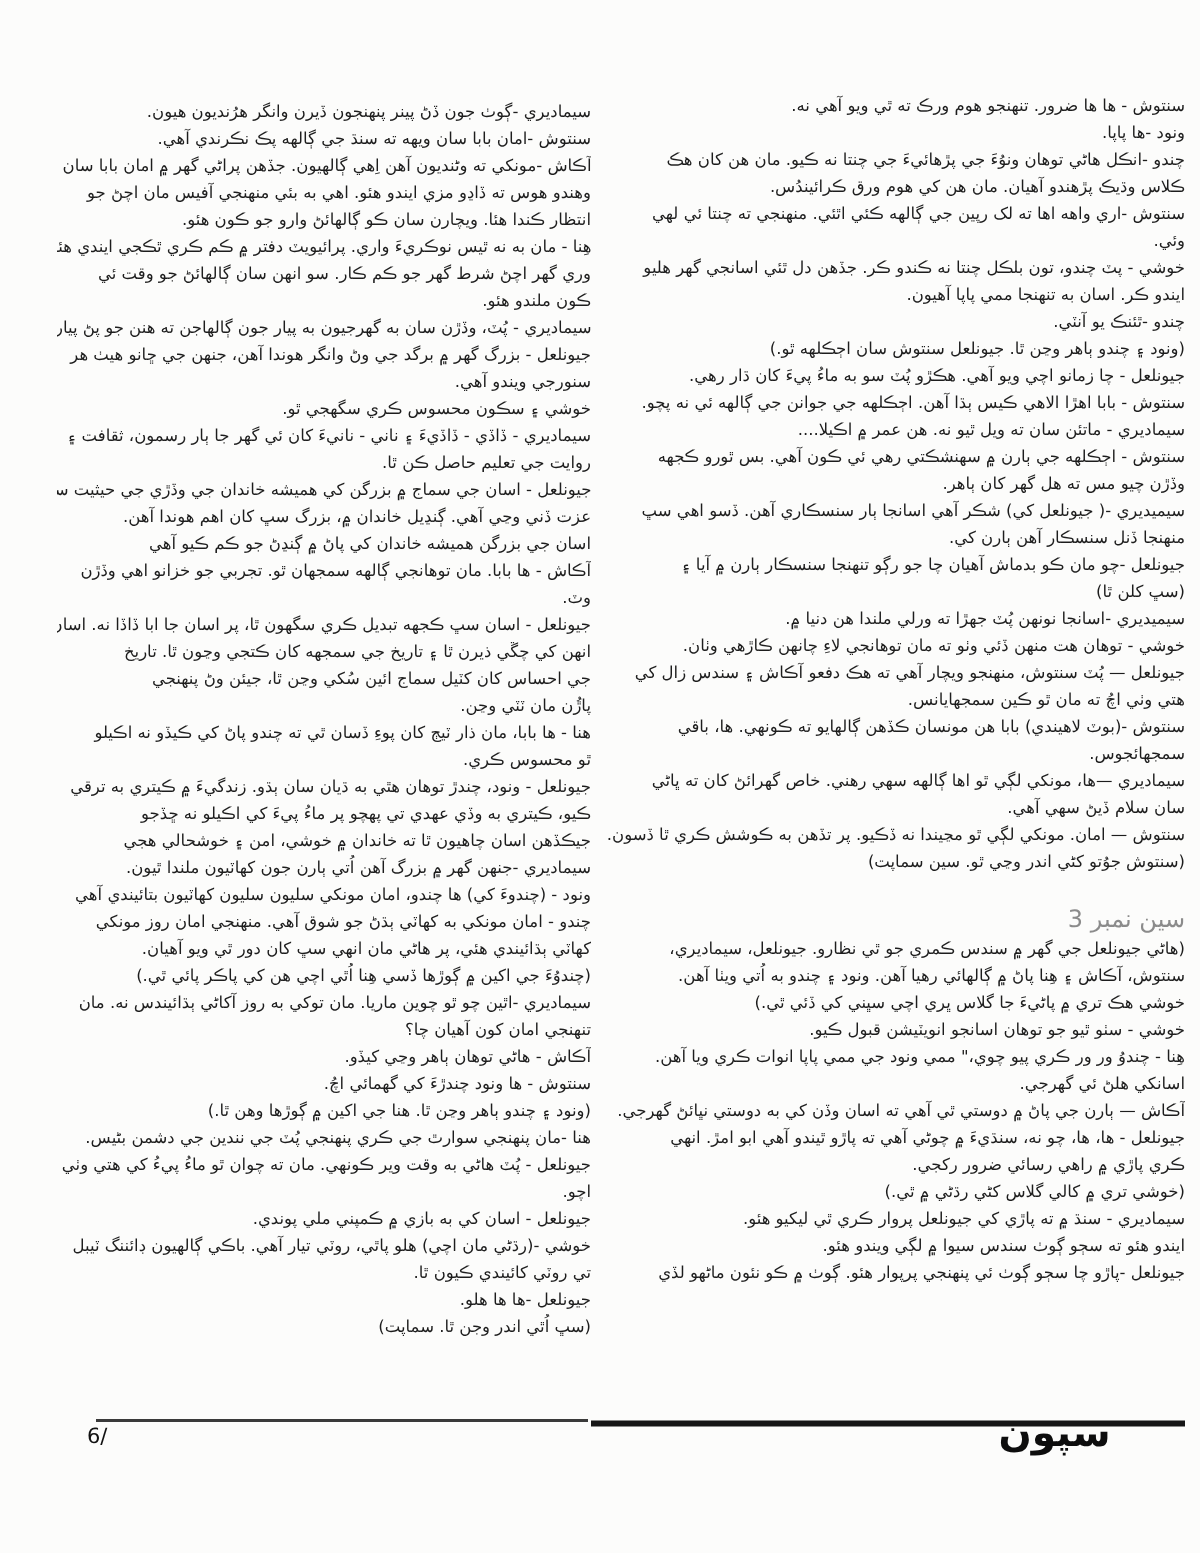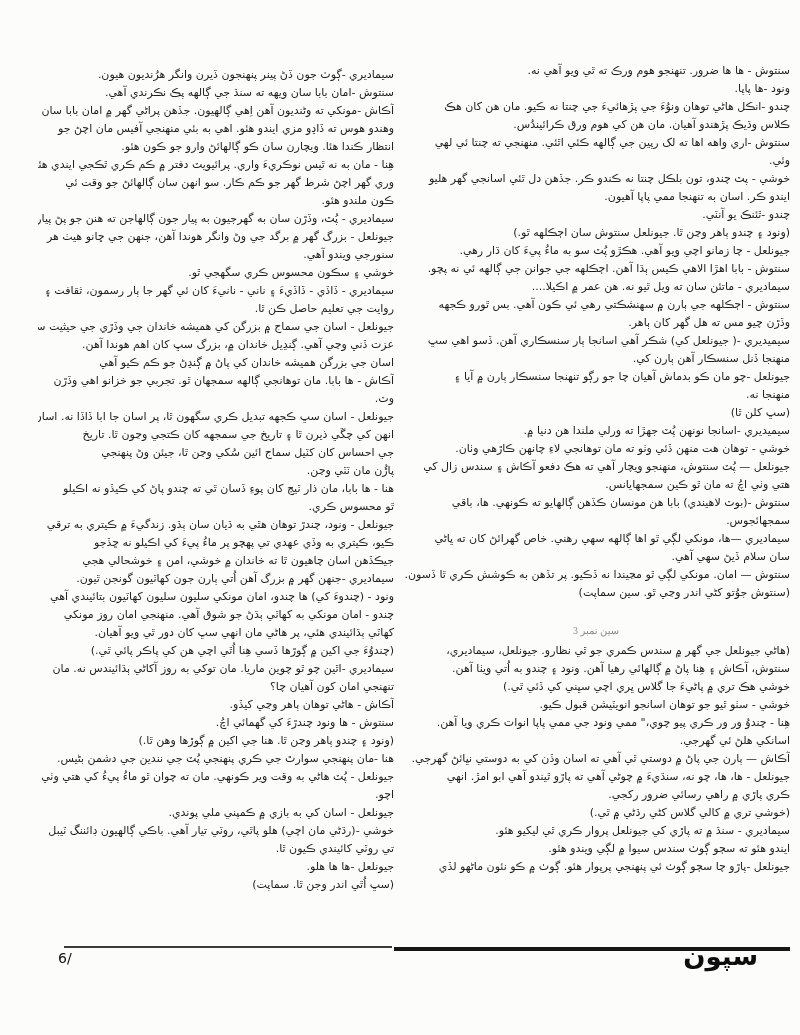--- a/index.html
+++ b/index.html
@@ -20,40 +20,40 @@
   .col .ln{
     height:18px;
     line-height:18px;
     white-space:nowrap;
     overflow:hidden;
   }
   .ln.right{text-align:right;}
   .ln.center{text-align:right;}
   .ln.gap{}
   .ln.heading{
-    text-align:center;
+    text-align:right;
     color:#8b8b8b;
-    font-size:10px;
-    height:22px;line-height:22px;font-family:Liberation Serif, serif;
+    font-size:16px;
+    height:22px;line-height:22px;
   }
   #col-right{right:10px;top:62px;width:388px;}
   #col-left{right:406px;top:66px;width:356px;}
 
   .rule{position:absolute;background:#161616;}
   #rule-left{left:64px;top:946px;width:328px;height:1.5px;background:#3a3a3a;}
   #rule-right{left:394px;top:947px;width:396px;height:3.5px;}
 
   #page-number{
     position:absolute;left:58px;top:950px;
     font-family:"DejaVu Sans",sans-serif;
     font-size:14px;color:#111;direction:ltr;
   }
   #magazine-title{
     position:absolute;left:648px;top:941px;width:110px;
-    text-align:right;direction:rtl;
+    text-align:center;direction:rtl;
     font-weight:bold;font-size:26px;color:#0d0d0d;
     letter-spacing:0.5px;
   }
 </style>
 </head>
 <body>
 
 <div class="page">
 
   <div id="col-right" class="col">
@@ -68,21 +68,20 @@
       <div class="ln right">چندو -ٿئنڪ يو آنٽي.</div>
       <div class="ln center">(ونود ۽ چندو ٻاهر وڃن ٿا. جيونلعل سنتوش سان اڄڪلهه ٿو.)</div>
       <div class="ln right">جيونلعل - چا زمانو اچي ويو آهي. هڪڙو پُٽ سو به ماءُ پيءَ کان ڌار رهي.</div>
       <div class="ln right">سنتوش  -  بابا اهڙا الاهي ڪيس ٻڌا آهن. اڄڪلهه جي جوانن جي ڳالهه ئي نه پچو.</div>
       <div class="ln right">سيماديري - ماتئن سان ته ويل ٿيو نه. هن عمر ۾ اڪيلا....</div>
       <div class="ln right">سنتوش - اڄڪلهه جي ٻارن ۾ سهنشڪتي رهي ئي ڪون آهي. بس ٿورو ڪجهه</div>
       <div class="ln center">وڏڙن چيو مس ته هل گهر کان ٻاهر.</div>
       <div class="ln right">سيميديري -( جيونلعل کي) شڪر آهي اسانجا ٻار سنسڪاري آهن. ڏسو اهي سڀ</div>
       <div class="ln center">منهنجا ڏنل سنسڪار آهن ٻارن کي.</div>
       <div class="ln right">جيونلعل -چو مان ڪو بدماش آهيان چا جو رڳو تنهنجا سنسڪار ٻارن ۾ آيا ۽</div>
-      <div class="ln center">منهنجا نه.</div>
       <div class="ln center">(سڀ کلن ٿا)</div>
       <div class="ln right">سيميديري -اسانجا نونهن پُٽ جهڙا ته ورلي ملندا هن دنيا ۾.</div>
       <div class="ln right">خوشي  - توهان هت منهن ڏئي وٺو ته مان توهانجي لاءِ چانهن ڪاڙهي وٺان.</div>
       <div class="ln right">جيونلعل — پُٽ سنتوش، منهنجو ويچار آهي ته هڪ دفعو آڪاش ۽ سندس زال کي</div>
       <div class="ln center">هتي وٺي اچُ ته مان ٿو ڪين سمجهايانس.</div>
       <div class="ln right">سنتوش -(بوٽ لاهيندي) بابا هن مونسان ڪڏهن ڳالهايو ته ڪونهي. ها، باقي</div>
       <div class="ln center">سمجهائجوس.</div>
       <div class="ln right">سيماديري —ها، مونکي لڳي ٿو اها ڳالهه سهي رهني. خاص گهرائڻ کان ته ڀاڻي</div>
       <div class="ln center">سان سلام ڏيڻ سهي آهي.</div>
       <div class="ln right">سنتوش — امان. مونکي لڳي ٿو مڃيندا نه ڏڪيو. پر تڏهن به ڪوشش ڪري ٿا ڏسون.</div>
@@ -126,21 +125,21 @@
       <div class="ln center">وٽ.</div>
       <div class="ln right">جيونلعل -  اسان سڀ ڪجهه تبديل ڪري سگهون ٿا، پر اسان جا ابا ڏاڏا نه. اسان</div>
       <div class="ln center">انهن کي چڱي ذيرن ٿا ۽ تاريخ جي سمجهه کان ڪتجي وڃون ٿا. تاريخ</div>
       <div class="ln center">جي احساس کان کٽيل سماج ائين سُکي وڃن ٿا، جيئن وڻ پنهنجي</div>
       <div class="ln center">پاڙُن مان ٽٽي وڃن.</div>
       <div class="ln right">هنا -      ها بابا، مان ذار ٽيڄ کان پوءِ ڏسان ٿي ته چندو پاڻ کي ڪيڏو نه اڪيلو</div>
       <div class="ln center">ٿو محسوس ڪري.</div>
       <div class="ln right">جيونلعل -  ونود، چندڙ توهان هٿي به ڌيان سان ٻڌو. زندگيءَ ۾ ڪيتري به ترقي</div>
       <div class="ln center">ڪيو،  ڪيتري به وڏي عهدي تي پهچو پر ماءُ پيءَ کي اڪيلو نه ڇڏجو</div>
       <div class="ln center">جيڪڏهن اسان چاهيون ٿا ته خاندان ۾ خوشي، امن ۽ خوشحالي هجي</div>
-      <div class="ln right">سيماديري -جنهن گهر ۾  بزرگ آهن اُتي ٻارن جون کهاٽيون گونجن ٿيون.</div>
+      <div class="ln right">سيماديري -جنهن گهر ۾  بزرگ آهن اُتي ٻارن جون کهاٽيون ملندا ٿيون.</div>
       <div class="ln right">ونود - (چندوءَ کي) ها چندو، امان مونکي سليون سليون کهاٽيون بتائيندي آهي</div>
       <div class="ln right">چندو - امان مونکي به کهاٽي ٻڌڻ جو شوق آهي. منهنجي امان روز مونکي</div>
       <div class="ln center">کهاٽي ٻڌائيندي هئي، پر هاڻي مان انهي سڀ کان دور ٿي ويو آهيان.</div>
       <div class="ln center">(چندوُءَ جي اکين ۾ ڳوڙها ڏسي هِنا اُٿي اچي هن کي پاڪر پائي ٿي.)</div>
       <div class="ln right">سيماديري -اٿين چو ٿو چوين ماريا. مان توکي به روز آکاڻي ٻڌائيندس نه. مان</div>
       <div class="ln center">تنهنجي امان کون آهيان چا؟</div>
       <div class="ln right">آڪاش -   هاڻي توهان ٻاهر وڃي کيڏو.</div>
       <div class="ln right">سنتوش  - ها ونود چندڙءَ کي گهمائي اچُ.</div>
       <div class="ln center">(ونود ۽ چندو ٻاهر وڃن ٿا. هنا جي اکين ۾ ڳوڙها وهن ٿا.)</div>
       <div class="ln right">هنا -مان پنهنجي سوارٿ جي ڪري پنهنجي پُٽ جي نندين جي دشمن بڻيس.</div>

